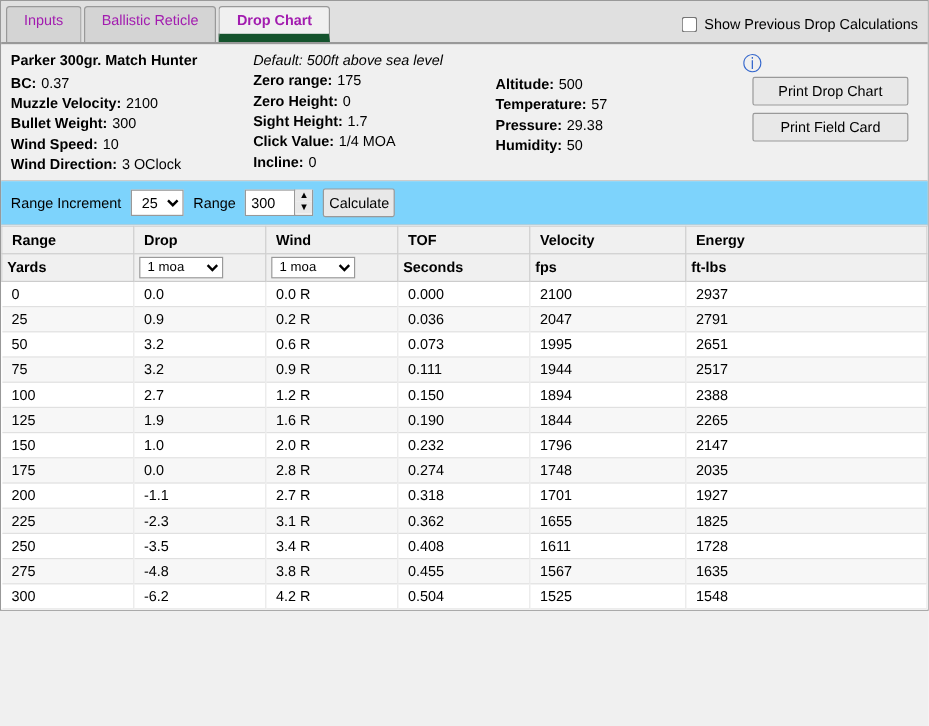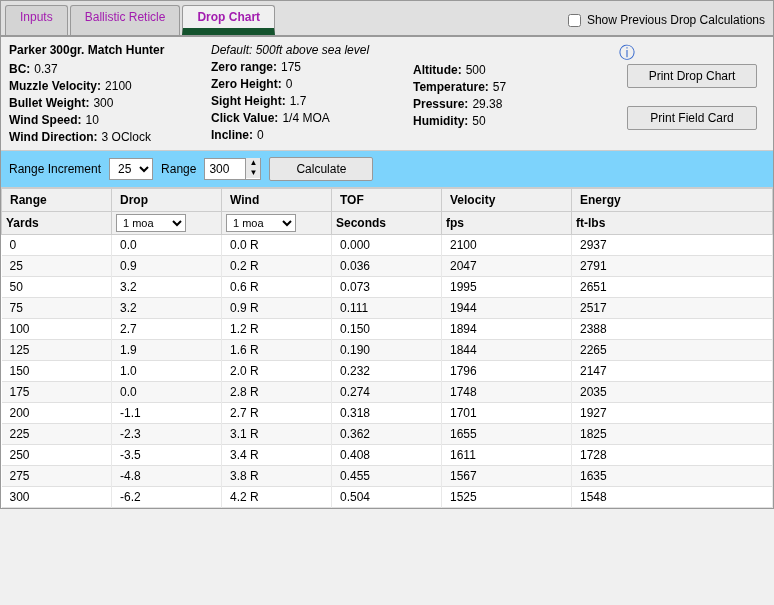--- a/index.html
+++ b/index.html
@@ -85,21 +85,21 @@
       font-size: 12px;
       margin-bottom: 2px;
     }
     .info-default {
       font-style: italic;
       font-size: 12px;
     }
     .print-buttons {
       display: flex;
       flex-direction: column;
-      gap: 18px;
+      gap: 6px;
       align-items: flex-end;
       justify-content: center;
       padding-right: 8px;
       min-width: 140px;
     }
     .print-btn {
       padding: 4px 10px;
       border: 1px solid #999;
       background: #e8e8e8;
       cursor: pointer;
@@ -160,21 +160,21 @@
       border: none;
       background: #e8e8e8;
       cursor: pointer;
       display: flex;
       align-items: center;
       justify-content: center;
       line-height: 1;
       padding: 0;
     }
     .calculate-btn {
-      padding: 3px 26px;
+      padding: 3px 4px;
       border: 1px solid #999;
       background: #e8e8e8;
       cursor: pointer;
       font-size: 12px;
       border-radius: 2px;
       height: 24px;
     }
     
     .table-container {
       overflow-y: auto;

